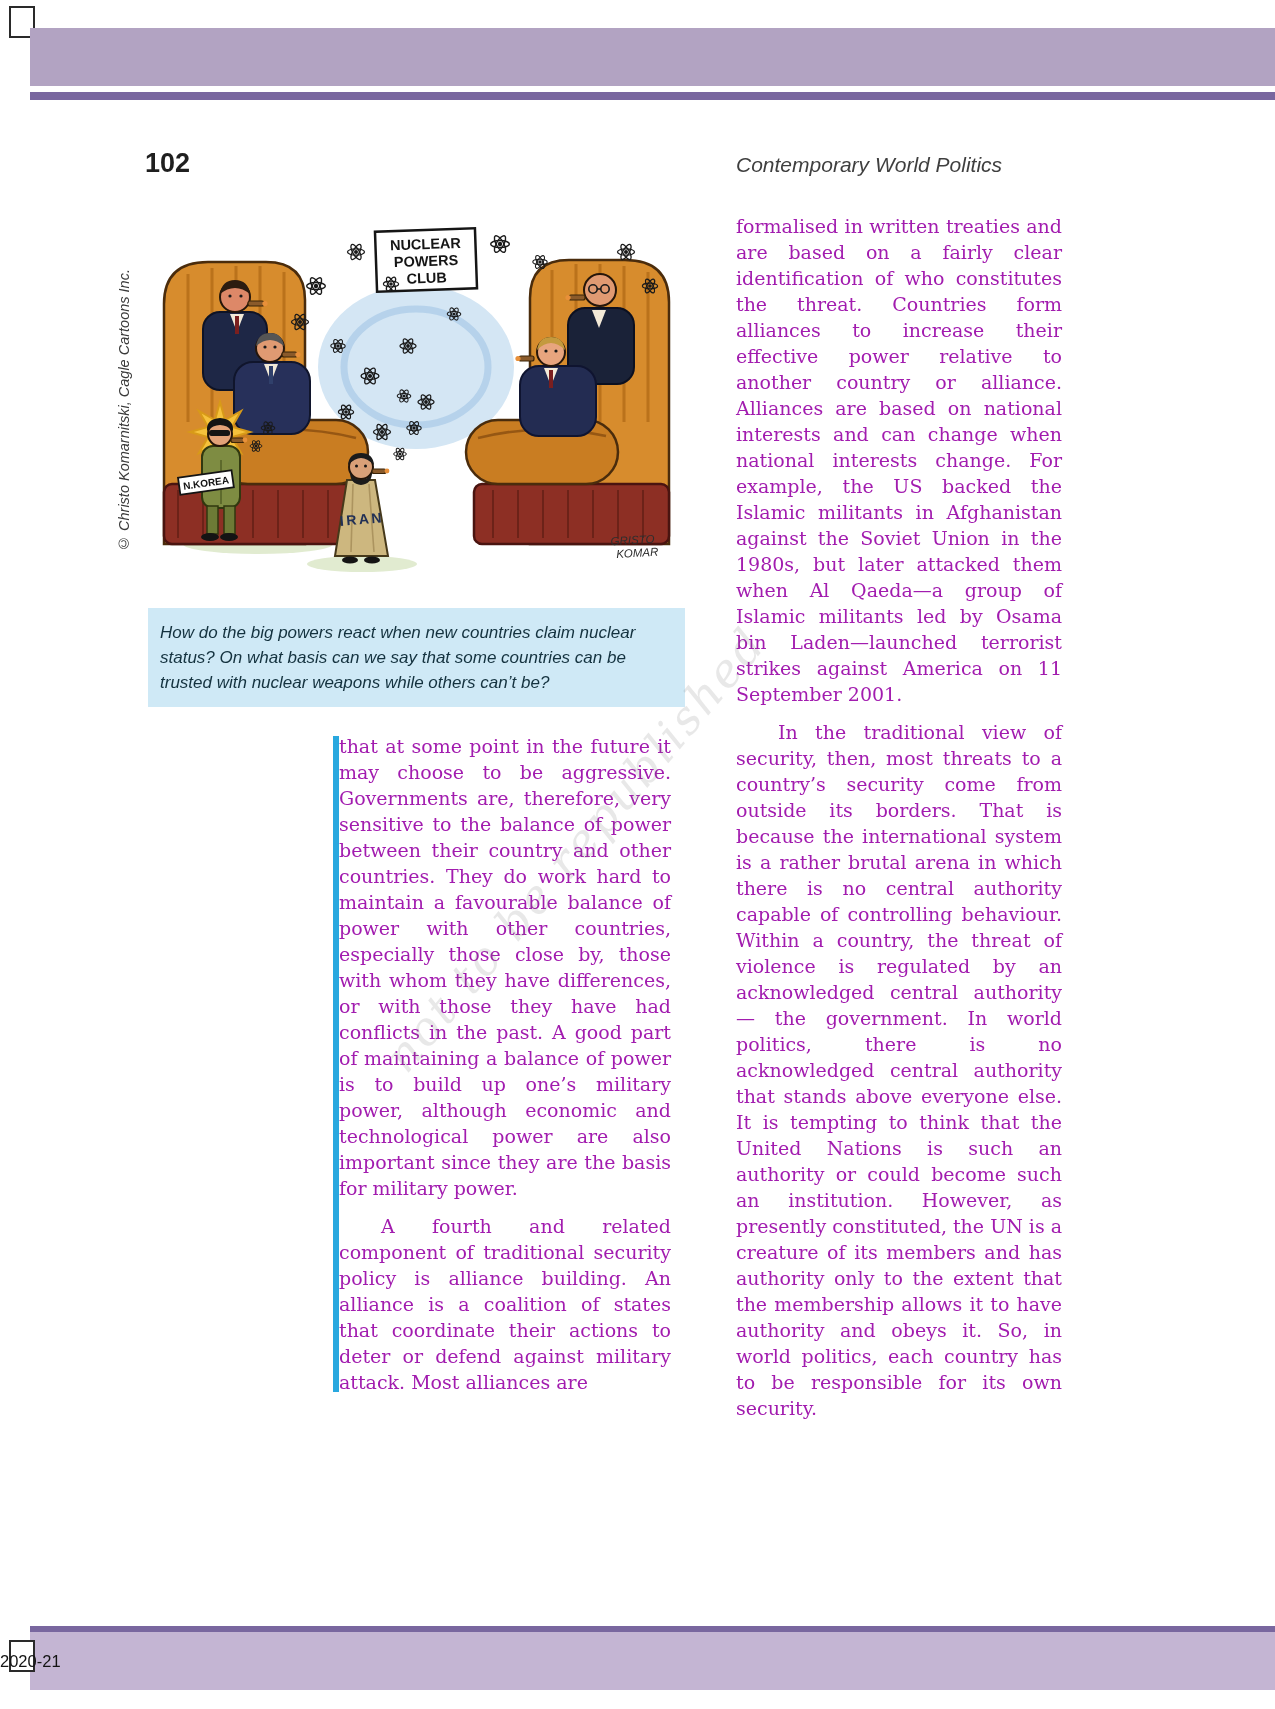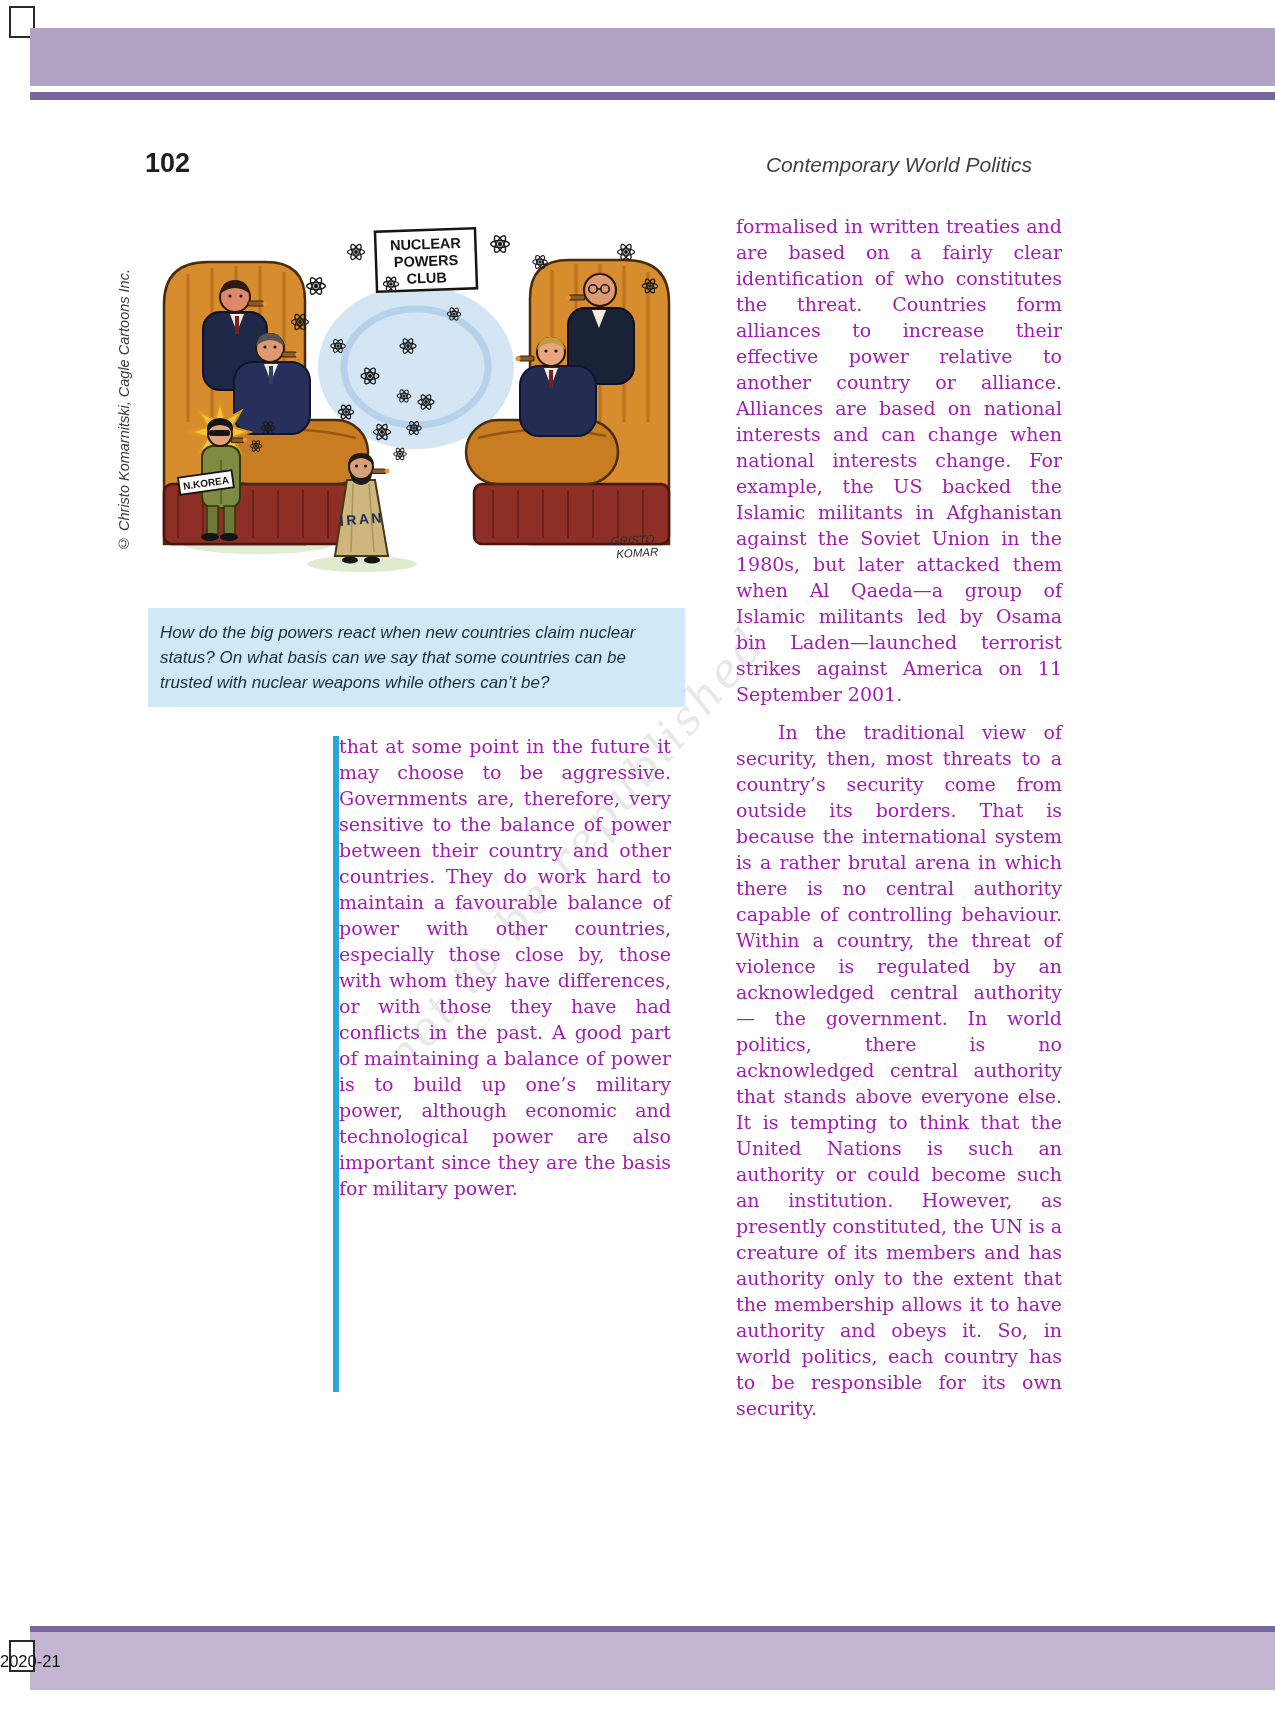--- a/index.html
+++ b/index.html
@@ -9,21 +9,21 @@
     overflow:hidden; font-family:"DejaVu Serif", serif; color:#1c1c1c;
   }
   .crop-mark { position:absolute; border:2px solid #2a2a2a; background:#ffffff; width:26px; height:32px; }
   .crop-top { left:9px; top:6px; }
   .crop-bottom { left:9px; top:1640px; }
 
   .header-band { position:absolute; left:30px; right:0; top:28px; height:58px; background:#b2a3c2; }
   .header-rule { position:absolute; left:30px; right:0; top:92px; height:8px; background:#79679f; }
 
   .page-number { position:absolute; left:145px; top:148px; font-family:"Liberation Sans", sans-serif; font-weight:bold; font-size:27px; color:#1f1f1f; }
-  .running-head { position:absolute; left:736px; width:326px; top:153px; text-align:center; font-family:"Liberation Sans", sans-serif; font-style:italic; font-size:21px; color:#3f3f3f; }
+  .running-head { position:absolute; left:736px; width:326px; top:153px; text-align:left; font-family:"Liberation Sans", sans-serif; font-style:italic; font-size:21px; color:#3f3f3f; }
 
   .cartoon-credit {
     position:absolute; left:112px; top:222px; height:376px; width:24px;
     writing-mode:vertical-rl; transform:rotate(180deg);
     display:flex; align-items:center; justify-content:center;
     font-family:"Liberation Sans", sans-serif; font-style:italic; font-size:14.5px; color:#3a3a3a;
     white-space:nowrap;
   }
   .cartoon-frame { position:absolute; left:148px; top:222px; width:537px; height:376px; }
   svg text { font-family:"Liberation Sans", sans-serif; }
@@ -224,20 +224,21 @@
   </div>
 
   <div class="caption-box">How do the big powers react when new countries claim nuclear status? On what basis can we say that some countries can be trusted with nuclear weapons while others can’t be?</div>
 
   <div class="watermark">not to be republished</div>
 
   <div class="accent-bar"></div>
 
   <div class="col col-left">
     <p>that at some point in the future it may choose to be aggressive. Governments are, therefore, very sensitive to the balance of power between their country and other countries. They do work hard to maintain a favourable balance of power with other countries, especially those close by, those with whom they have differences, or with those they have had conflicts in the past. A good part of maintaining a balance of power is to build up one’s military power, although economic and technological power are also important since they are the basis for military power.</p>
+    <p>A fourth and related component of traditional security policy is alliance building. An alliance is a coalition of states that coordinate their actions to deter or defend against military attack. Most alliances are</p>
   </div>
 
   <div class="col col-right">
     <p>formalised in written treaties and are based on a fairly clear identification of who constitutes the threat. Countries form alliances to increase their effective power relative to another country or alliance. Alliances are based on national interests and can change when national interests change. For example, the US backed the Islamic militants in Afghanistan against the Soviet Union in the 1980s, but later attacked them when Al Qaeda—a group of Islamic militants led by Osama bin Laden—launched terrorist strikes against America on 11 September 2001.</p>
     <p>In the traditional view of security, then, most threats to a country’s security come from outside its borders. That is because the international system is a rather brutal arena in which there is no central authority capable of controlling behaviour. Within a country, the threat of violence is regulated by an acknowledged central authority — the government. In world politics, there is no acknowledged central authority that stands above everyone else. It is tempting to think that the United Nations is such an authority or could become such an institution. However, as presently constituted, the UN is a creature of its members and has authority only to the extent that the membership allows it to have authority and obeys it. So, in world politics, each country has to be responsible for its own security.</p>
   </div>
 
   <div class="footer-rule"></div>
   <div class="footer-band"></div>
   <div class="footer-text">2020-21</div>

